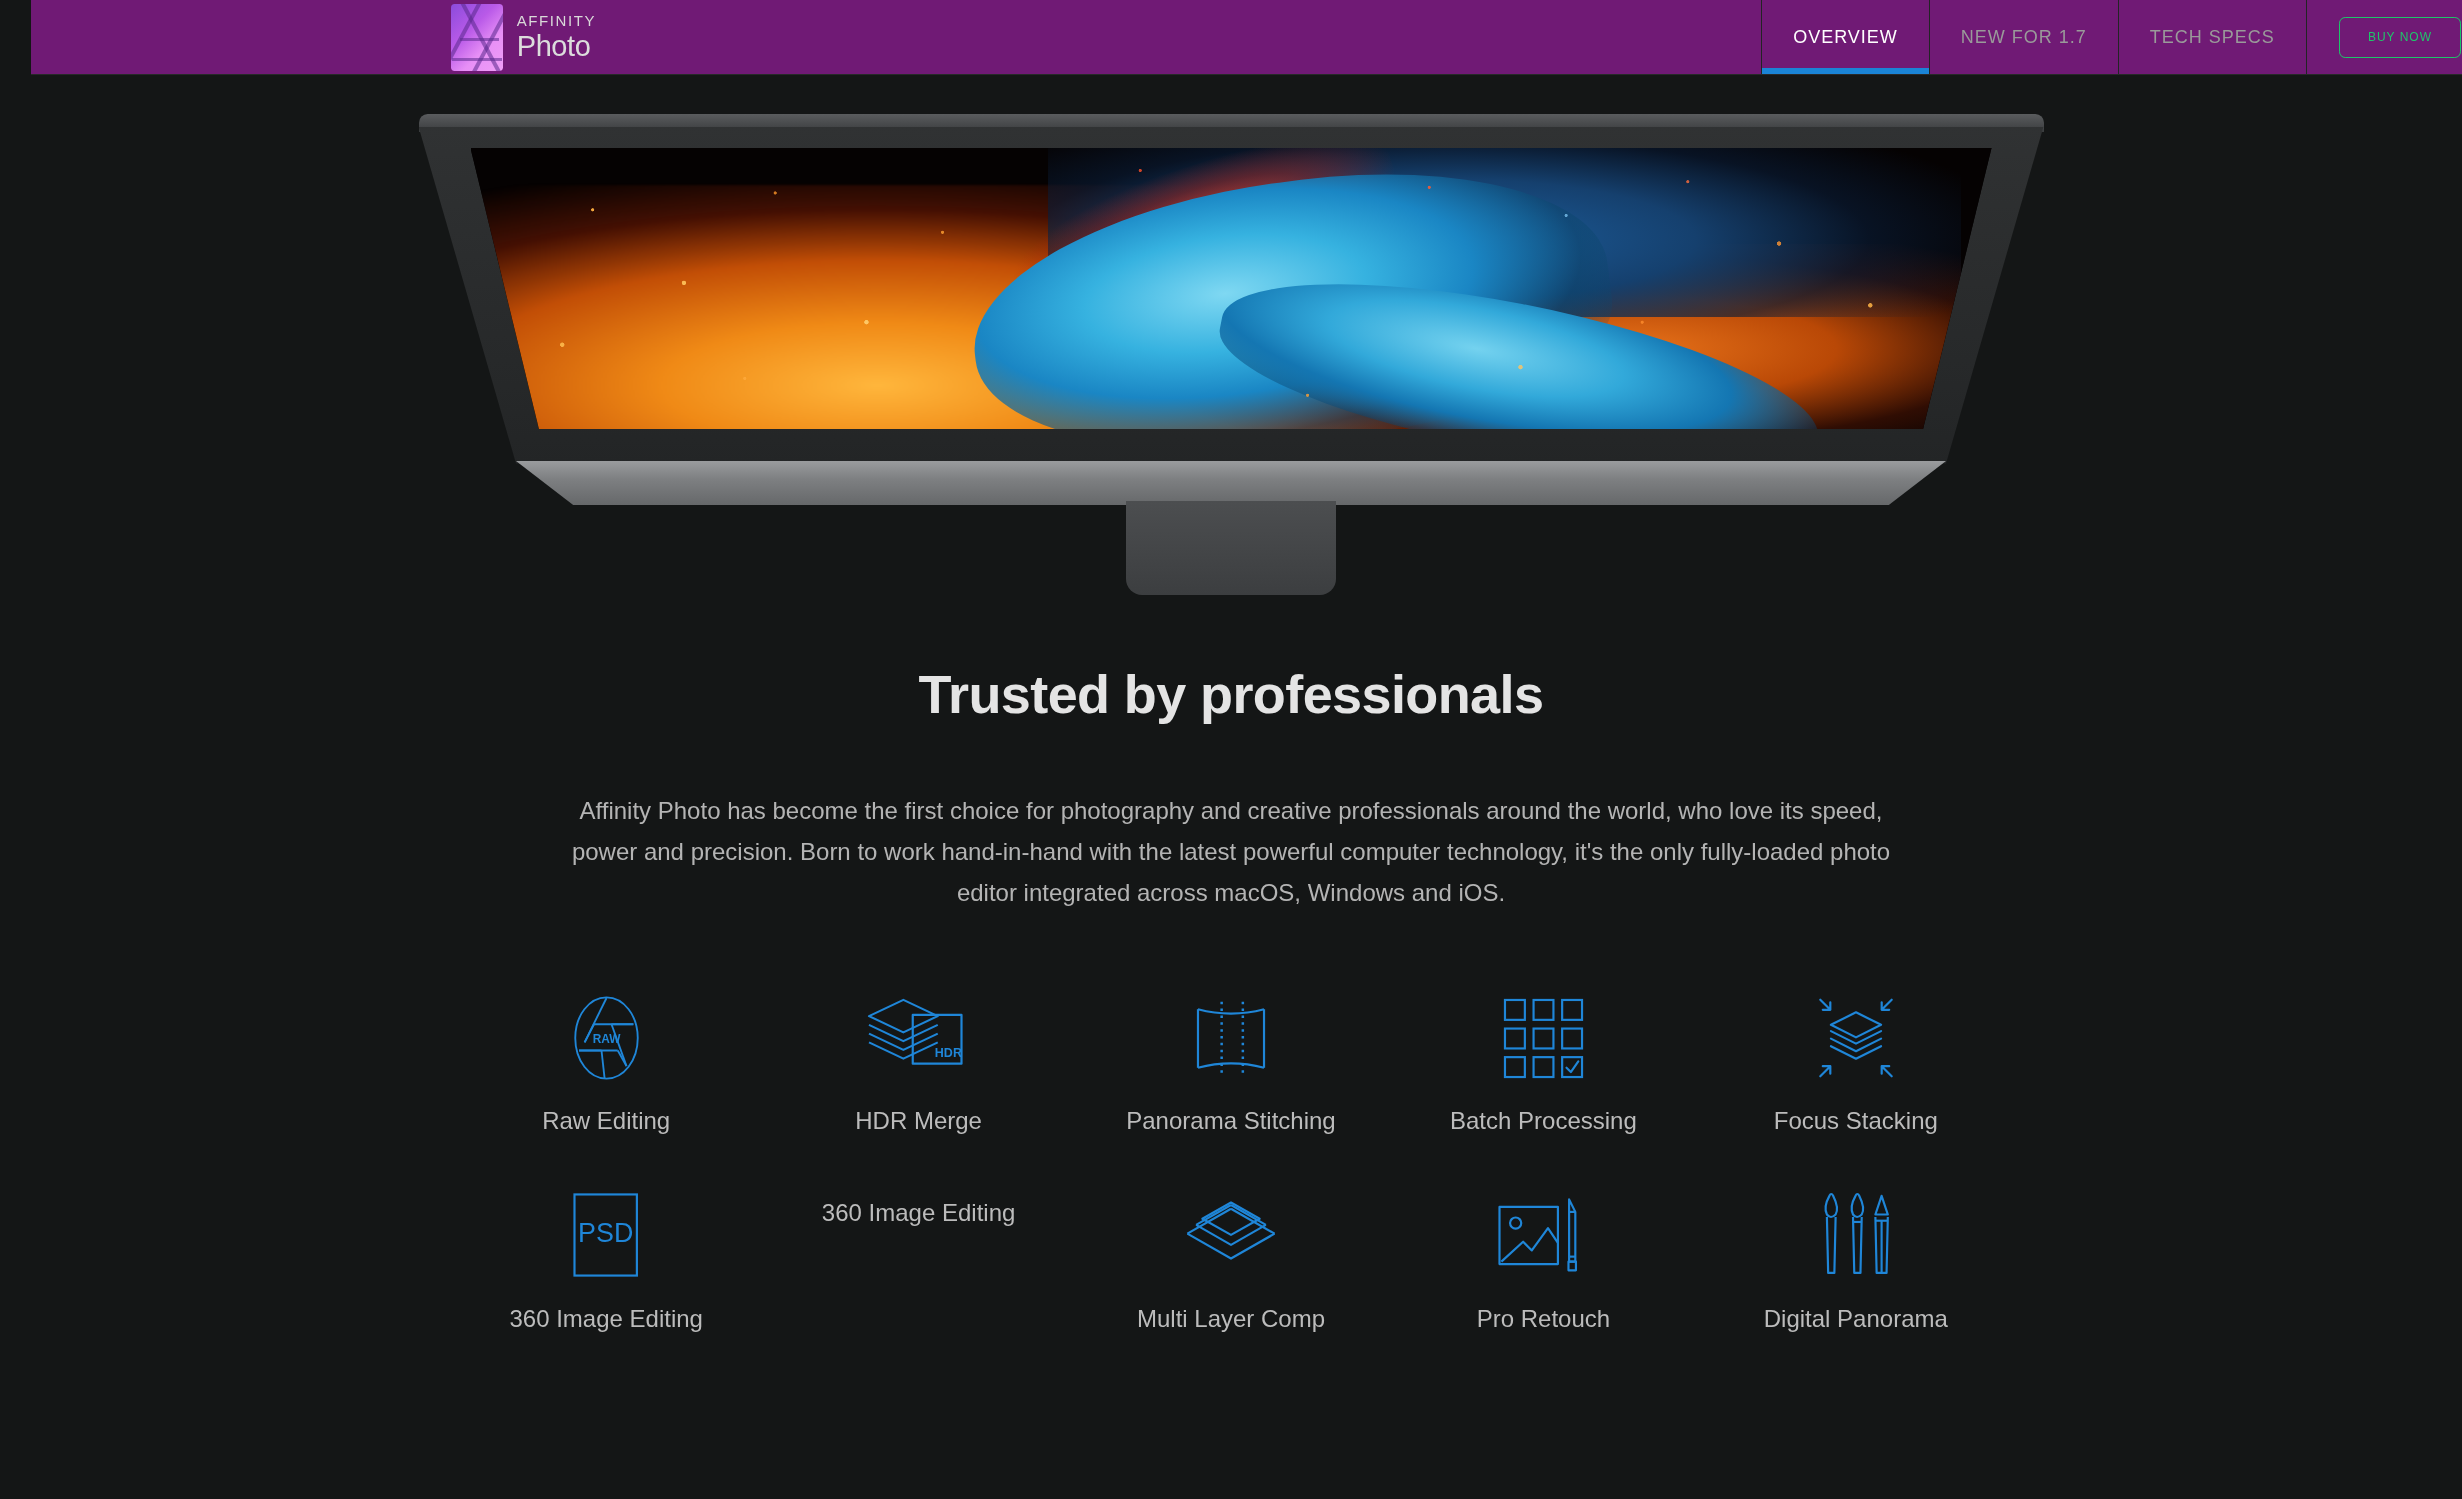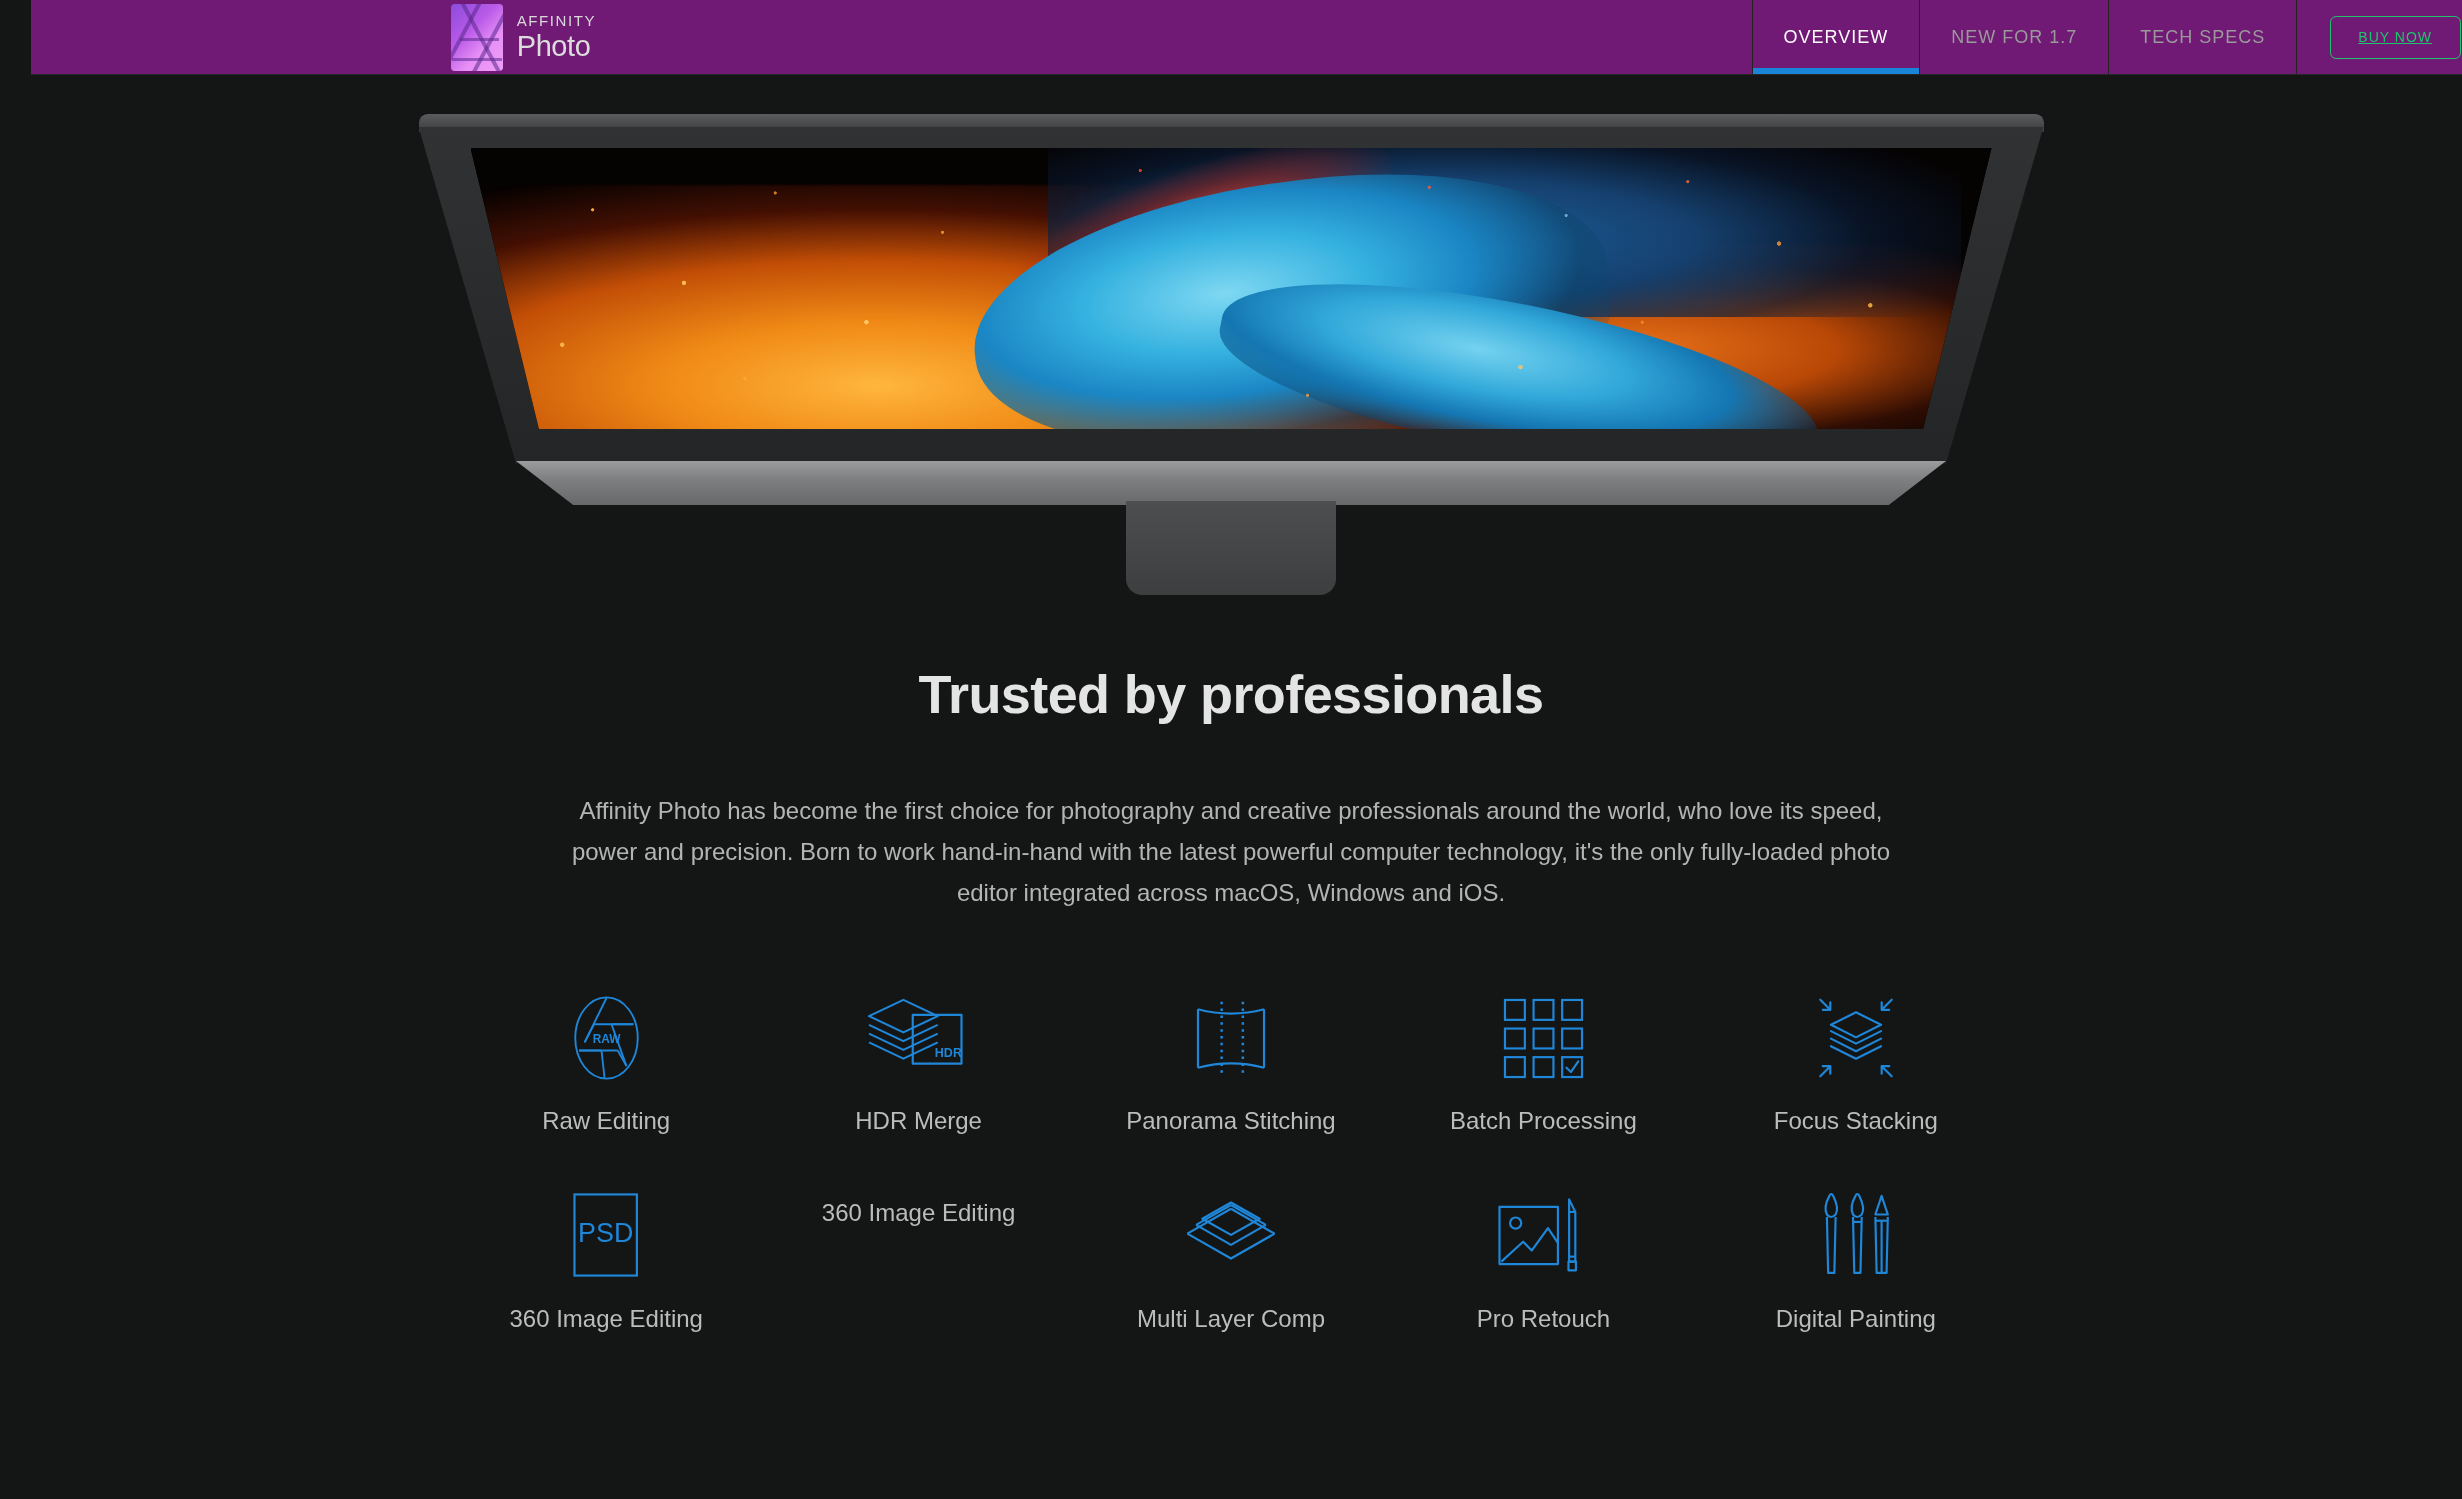--- a/index.html
+++ b/index.html
@@ -99,27 +99,26 @@
     display: flex;
     align-items: center;
     border-left: 0.6px solid #222424;
     padding: 0 32.5px;
   }
   .buy-now {
     border: 1.9px solid #1fc56a;
     border-radius: 6.2px;
     color: #1fc56a;
     background: transparent;
-    font-size: 14px;
+    font-size: 12px;
     letter-spacing: 1px;
     padding: 12.5px 27.5px;
     cursor: pointer;
     font-family: inherit;
     white-space: nowrap;
-    text-decoration: underline;
   }
 
   
   .hero {
     position: relative;
     width: 100%;
     height: 575px;
     display: flex;
     align-items: flex-start;
     justify-content: center;
@@ -492,18 +491,18 @@
             <path d="M70 12 Q60 30 66 42 Q72 50 80 42 Q86 32 76 12 Q73 6 70 12 Z"></path>
             <path d="M66 46 L68 136 L78 136 L80 46"></path>
             <path d="M66 54 L80 54"></path>
             <path d="M112 12 L122 42 L102 42 Z"></path>
             <path d="M102 46 L104 136 L120 136 L122 46"></path>
             <path d="M102 52 L122 52"></path>
             <path d="M112 52 L112 136"></path>
           </g>
         </svg>
       </div>
-      <span class="feature-label">Digital Painting</span>
+      <span class="feature-label">Digital Panorama</span>
     </div>
 
   </div>
 </main>
 
 
 </body></html>

